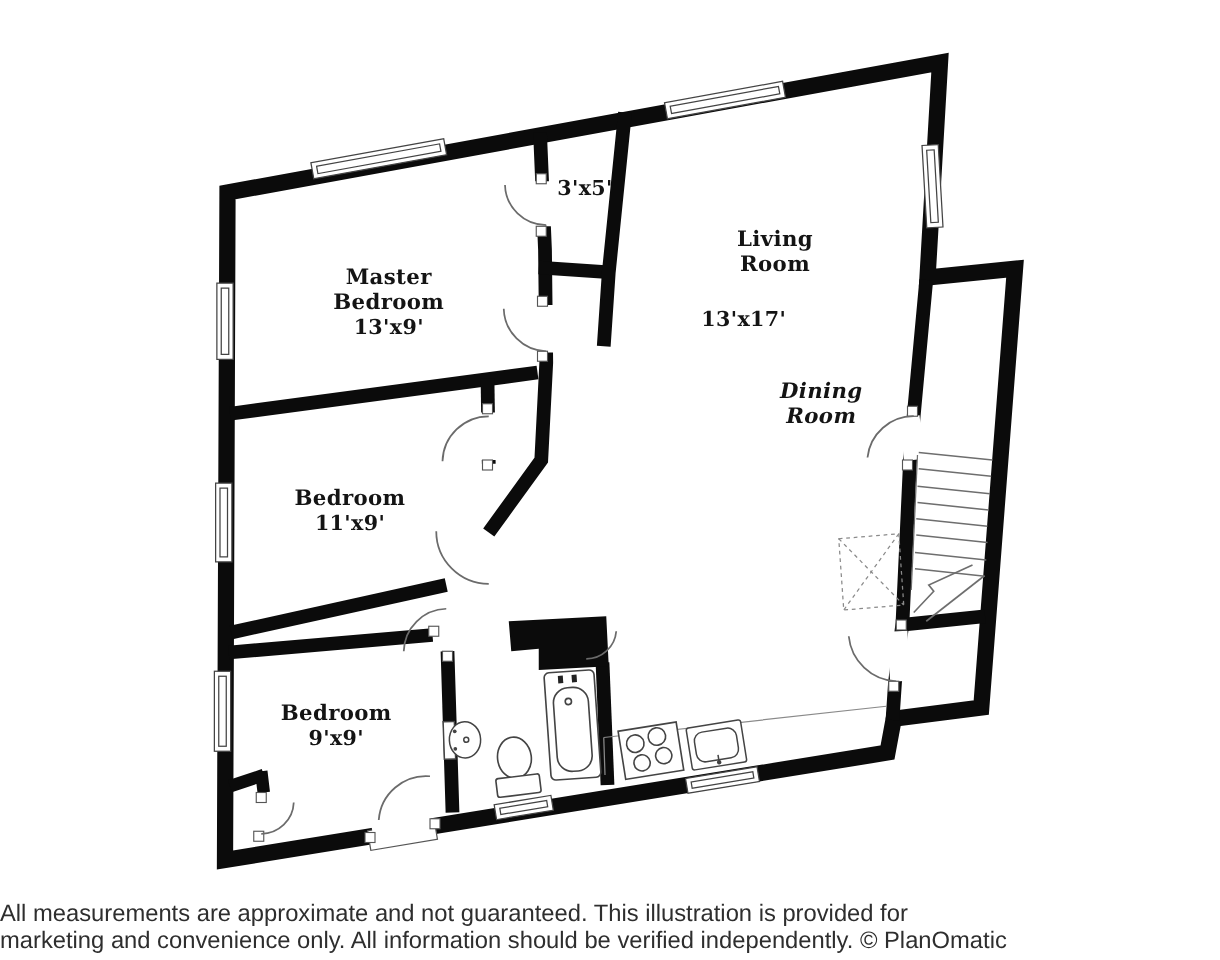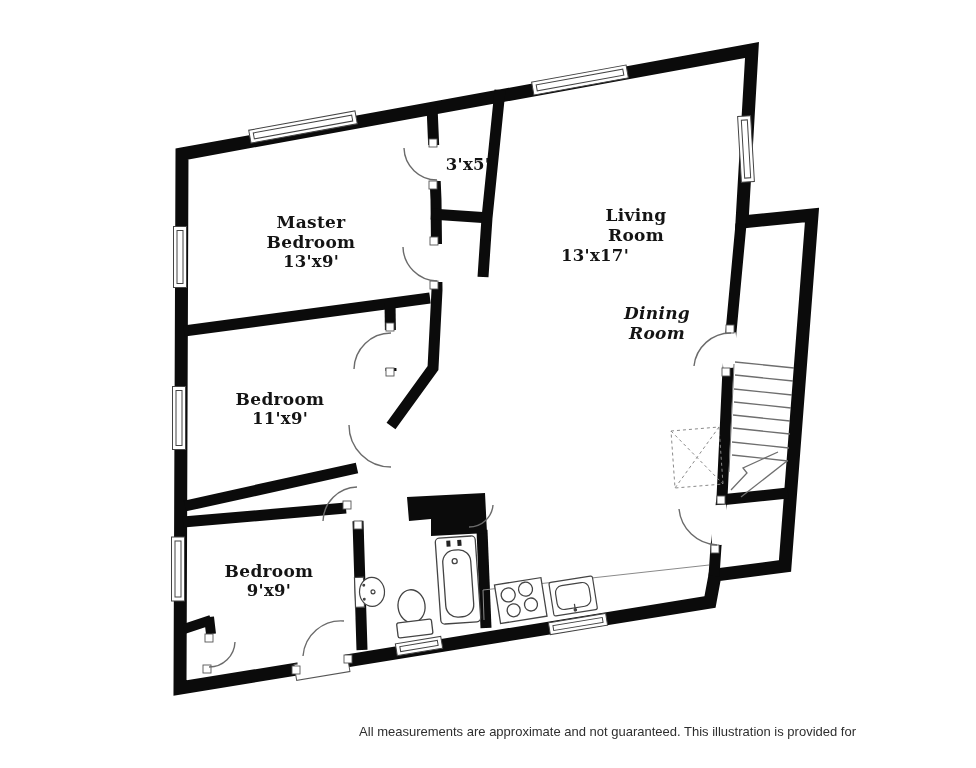--- a/index.html
+++ b/index.html
@@ -3,23 +3,23 @@
 <meta charset="utf-8">
 <style>
   html,body{margin:0;padding:0;background:#ffffff;}
   .stage{position:relative;width:976px;height:768px;background:#ffffff;overflow:hidden;
          font-family:"DejaVu Serif","Liberation Serif",serif;}
   .plan-svg{position:absolute;left:0;top:0;}
   .room-label{position:absolute;transform:translateX(-50%);text-align:center;
               color:#141414;font-weight:700;font-size:17px;line-height:20px;letter-spacing:.3px;}
   .room-label .dm{font-size:16.5px;}
   .closet-label{font-size:16px;}
-  .footer{position:absolute;left:0;top:722px;width:856px;text-align:right;
+  .footer{position:absolute;left:0;top:722px;width:856px;text-align:left;
           font-family:"Liberation Sans","DejaVu Sans",sans-serif;
-          color:#2e2e2e;font-size:13px;line-height:20.5px;}
+          color:#2e2e2e;font-size:19px;line-height:20.5px;}
 </style>
 </head>
 <body>
 
 <div class="stage">
 
 <svg class="plan-svg" width="976" height="768" viewBox="0 0 976 768">
 
   <g stroke="#0b0b0b" stroke-width="13" fill="none" stroke-linejoin="miter">
     <path d="M182,154 L752,50 L742,222 L812,215 L785,566 L715,575 L710,602 L180,688 Z"></path>
@@ -182,21 +182,21 @@
     <circle cx="364" cy="599" r="1.5" fill="#444" stroke="none"></circle>
     <circle cx="373" cy="592" r="2" fill="none"></circle>
   </g>
 </svg>
 
   <div class="room-label" style="left:311px;top:212px;width:116px;">
     <div class="nm">Master Bedroom</div>
     <div class="dm">13'x9'</div>
   </div>
 
-  <div class="room-label" style="left:636px;top:182px;width:90px;margin-top:23px;">
+  <div class="room-label" style="left:620px;top:182px;width:90px;">
     <div class="nm">Living Room</div>
   </div>
   <div class="room-label" style="left:595px;top:246px;width:100px;">
     <div class="dm">13'x17'</div>
   </div>
 
   <div class="room-label" style="left:657px;top:303px;width:90px;font-style:italic;">
     <div class="nm">Dining Room</div>
   </div>
 
@@ -204,21 +204,22 @@
   <div class="room-label" style="left:280px;top:389px;width:124px;">
     <div class="nm">Bedroom</div>
     <div class="dm">11'x9'</div>
   </div>
 
   <div class="room-label" style="left:269px;top:561px;width:124px;">
     <div class="nm">Bedroom</div>
     <div class="dm">9'x9'</div>
   </div>
 
-  <div class="room-label closet-label" style="left:468px;top:155px;width:70px;">
+  <div class="room-label closet-label" style="left:468px;top:141px;width:70px;">
     <div class="dm">3'x5'</div>
   </div>
 
   <div class="footer">
     <div>All measurements are approximate and not guaranteed. This illustration is provided for</div>
+    <div>marketing and convenience only. All information should be verified independently. © PlanOmatic</div>
   </div>
 
 </div>
 
 </body></html>

